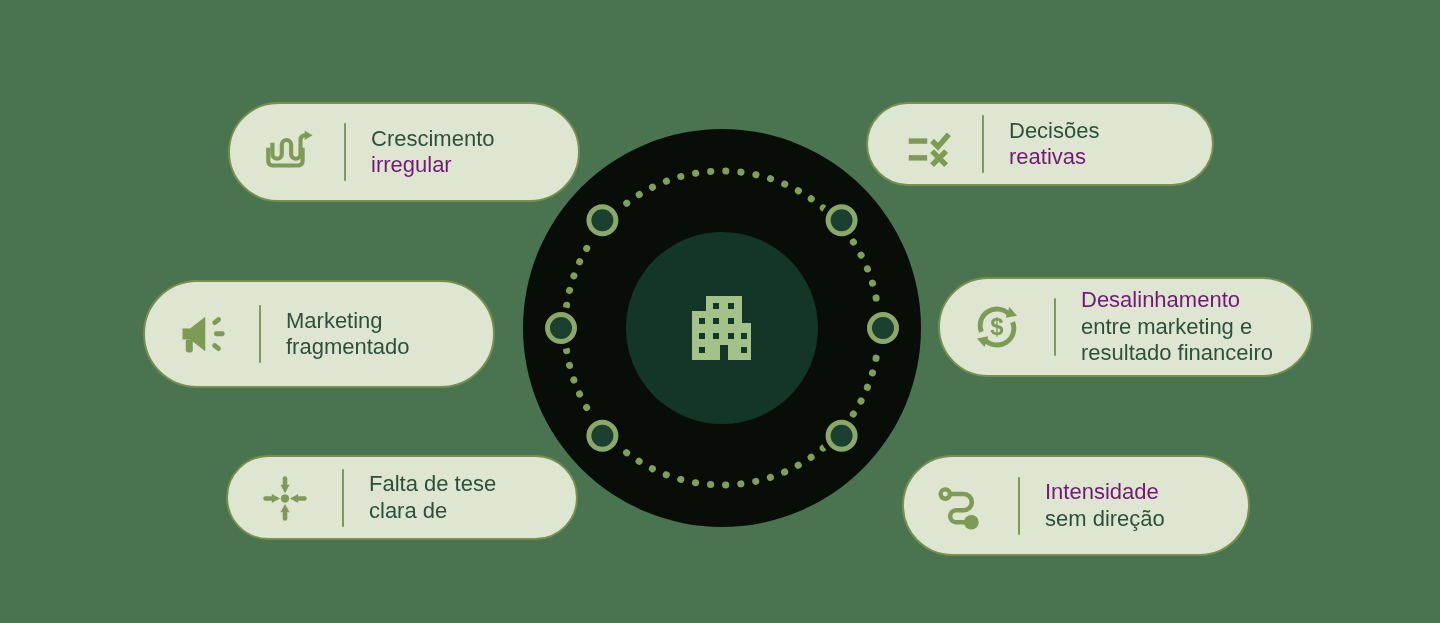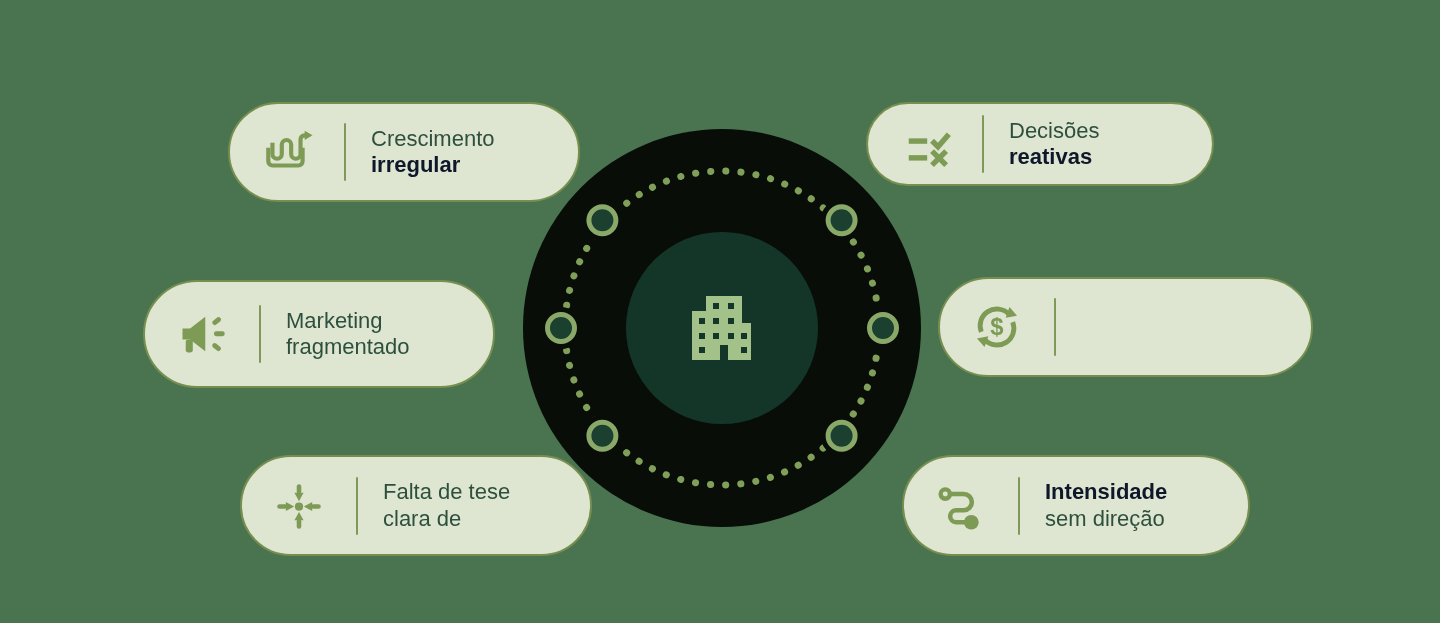--- a/index.html
+++ b/index.html
@@ -6,21 +6,21 @@
   .stage{position:relative;width:1440px;height:623px;background:#4a7450;overflow:hidden;
          font-family:"Liberation Sans",sans-serif;}
   .center-svg{position:absolute;left:502px;top:107px;width:440px;height:440px;}
   .pill{position:absolute;background:#dee5d1;border:2px solid #768f4e;border-radius:54px;
         display:flex;align-items:center;box-sizing:border-box;z-index:2;}
   .icon-box{flex:0 0 114px;display:flex;justify-content:center;align-items:center;}
   .icon-box svg{width:52px;height:52px;display:block;}
   .divider{flex:0 0 2px;width:2px;height:58px;background:#7f9a58;border-radius:1px;}
   .text{padding-left:25px;font-size:22px;line-height:26.5px;color:#2d503d;}
   .ln{display:block;white-space:nowrap;}
-  .ln.bold{font-weight:700;color:#0f172a;}
+  .ln.bold{font-weight:400;color:#701a75;}
   .olive-stroke{stroke:#7d9b55;fill:none;}
   .olive-fill{fill:#7d9b55;}
   svg text{font-family:"Liberation Sans",sans-serif;}
 </style>
 </head>
 <body>
 
 <div class="stage">
 
   <svg class="center-svg" viewBox="0 0 440 440">
@@ -92,21 +92,21 @@
         <rect class="olive-fill" x="33" y="33.8" width="9" height="4.5" rx="2.2" transform="rotate(38 37.5 36)"></rect>
       </svg>
     </div>
     <div class="divider"></div>
     <div class="text">
       <span class="ln">Marketing</span>
       <span class="ln">fragmentado</span>
     </div>
   </div>
 
-  <div class="pill" style="left:240px;top:455px;width:352px;height:101px">
+  <div class="pill" style="left:226px;top:455px;width:352px;height:85px">
     <div class="icon-box">
       <svg viewBox="0 0 48 48">
         <g class="olive-stroke" stroke-width="4.2" stroke-linecap="round">
           <line x1="24" y1="6" x2="24" y2="11"></line>
           <line x1="24" y1="43" x2="24" y2="38"></line>
           <line x1="6" y1="24.5" x2="11" y2="24.5"></line>
           <line x1="42" y1="24.5" x2="37" y2="24.5"></line>
         </g>
         <g class="olive-fill">
           <polygon points="24,19.5 19.8,11.8 28.2,11.8"></polygon>
@@ -144,20 +144,25 @@
     <div class="icon-box">
       <svg viewBox="0 0 48 48">
         <path class="olive-stroke" stroke-width="4.5" d="M9.5 28.5 A15.5 15.5 0 0 1 35 12"></path>
         <polygon class="olive-fill" points="35.5,5.5 42.5,13.5 32,15.5"></polygon>
         <path class="olive-stroke" stroke-width="4.5" d="M38.5 19.5 A15.5 15.5 0 0 1 13 36"></path>
         <polygon class="olive-fill" points="12.5,42.5 5.5,34.5 16,32.5"></polygon>
         <text x="24" y="31.5" font-size="22" font-weight="700" text-anchor="middle" fill="#7d9b55">$</text>
       </svg>
     </div>
     <div class="divider"></div>
+    <div class="text">
+      <span class="ln bold">Desalinhamento</span>
+      <span class="ln">entre marketing e</span>
+      <span class="ln">resultado financeiro</span>
+    </div>
   </div>
 
   <div class="pill" style="left:902px;top:455px;width:348px;height:101px">
     <div class="icon-box">
       <svg viewBox="0 0 48 48">
         <circle class="olive-stroke" stroke-width="4" cx="9.5" cy="13" r="4.3"></circle>
         <path class="olive-stroke" stroke-width="4.2" stroke-linecap="round" d="M14.5 13 H26.5 a7.5 7.5 0 0 1 0 15 H19.5 a5.5 5.5 0 0 0 0 11 H30.5"></path>
         <circle class="olive-fill" cx="33.5" cy="39" r="6.8"></circle>
       </svg>
     </div>

